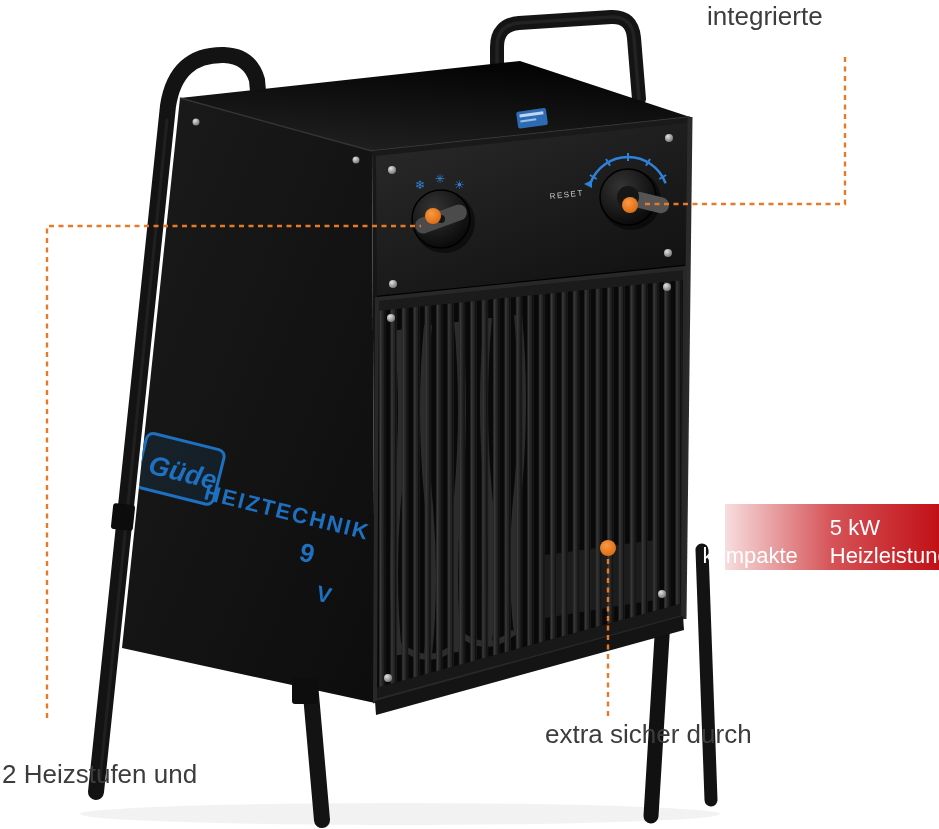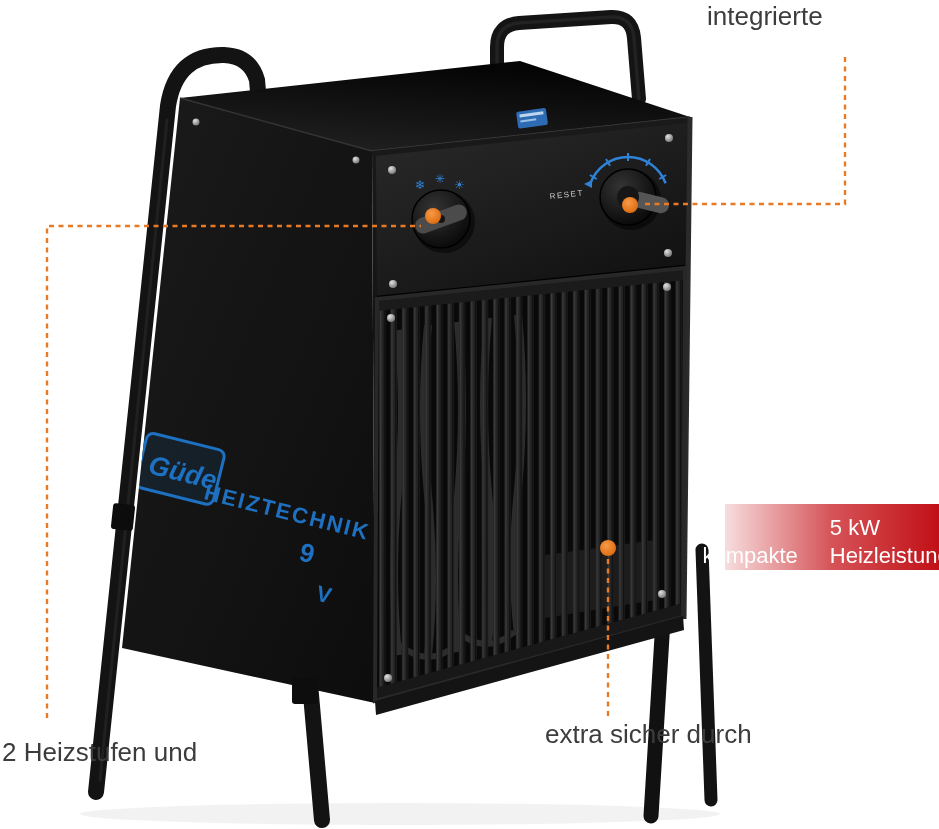--- a/index.html
+++ b/index.html
@@ -7,21 +7,21 @@
     position:relative;width:939px;height:829px;background:#ffffff;overflow:hidden;
     font-family:"Liberation Sans", sans-serif;
   }
   .stage svg{position:absolute;left:0;top:0;}
   .callout{
     position:absolute;font-size:26px;line-height:27px;color:#3c3c3c;
     white-space:nowrap;
   }
   .callout div{white-space:nowrap;}
   #co-thermostat{left:707px;top:3px;}
-  #co-heatlevels{left:2px;top:739px;}
+  #co-heatlevels{left:2px;top:761px;}
   #co-overheat{left:545px;top:721px;}
   .badge{
     position:absolute;top:504px;right:0;width:214px;height:66px;box-sizing:border-box;
     background:linear-gradient(90deg, rgba(197,17,23,0.14) 0%, rgba(197,17,23,0.72) 50%, #c11016 100%);
     color:#fff;display:flex;justify-content:center;align-items:flex-end;
     padding-right:12px;font-size:22px;line-height:28px;gap:32px;
   }
   .overlay{pointer-events:none;}
 </style>
 </head>

